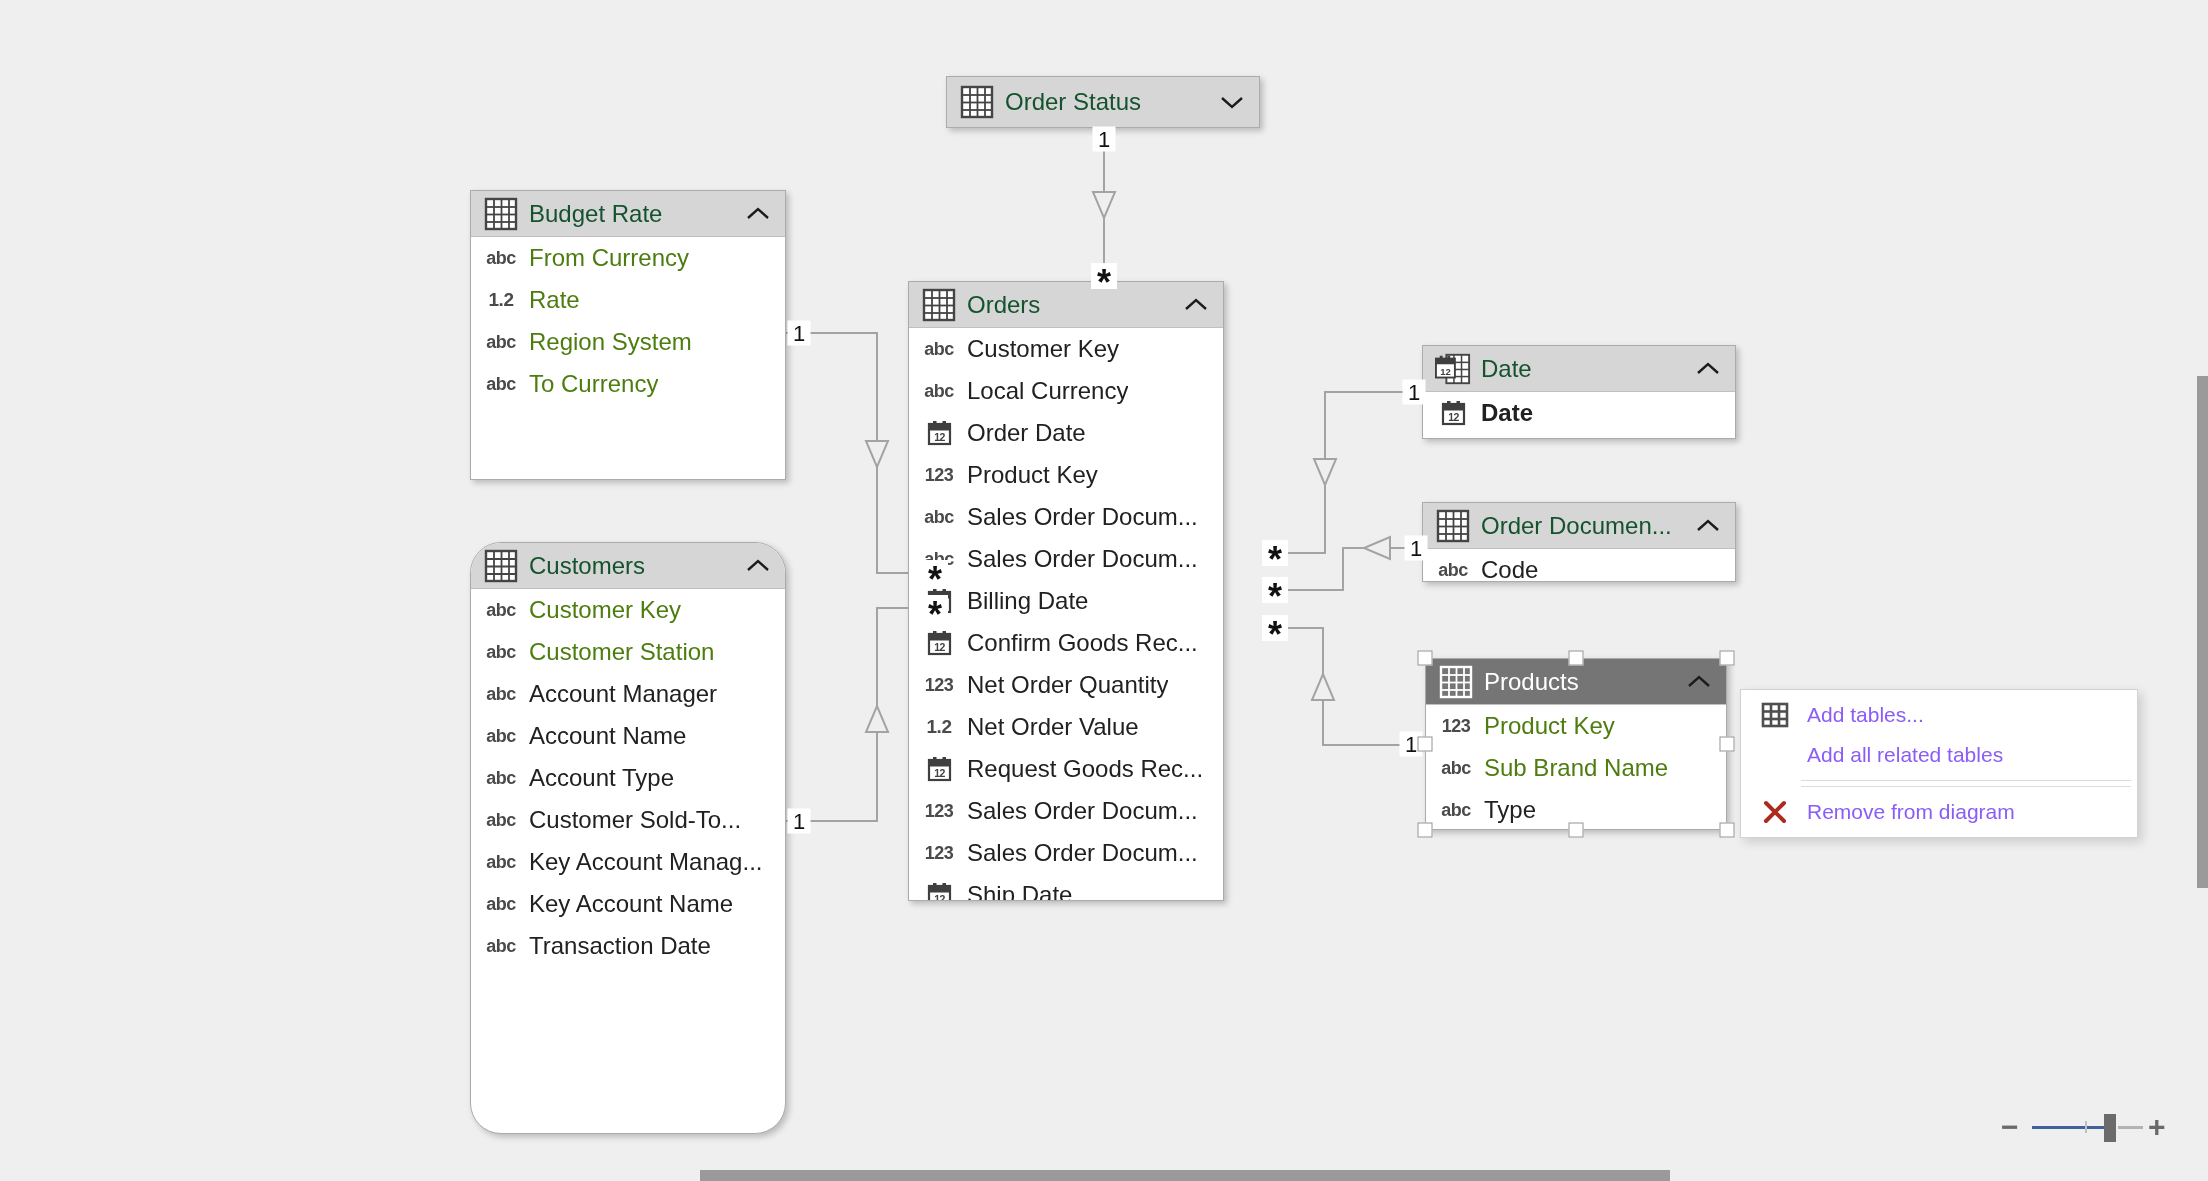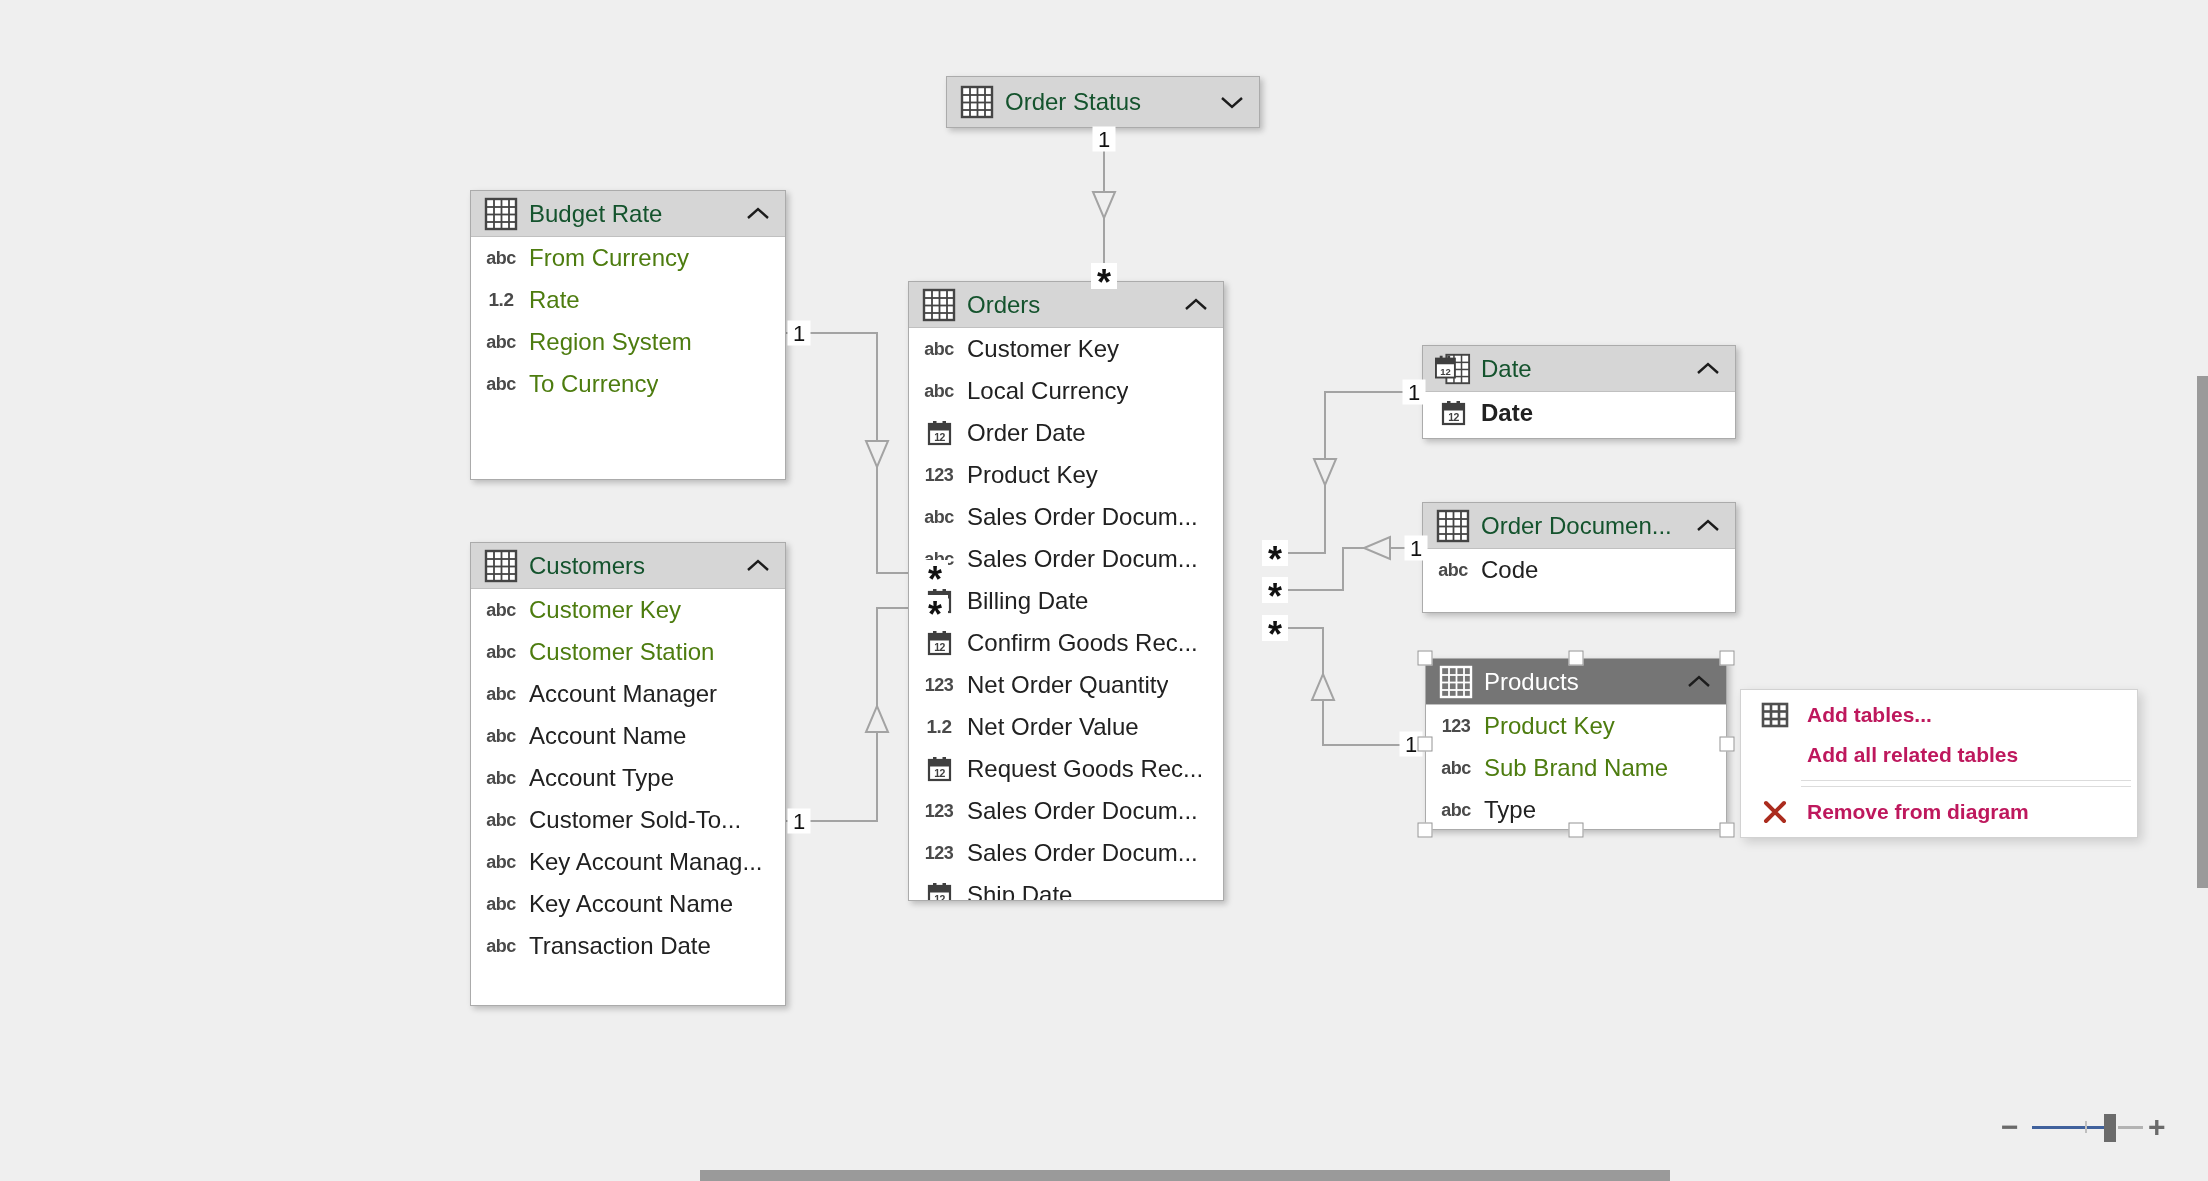--- a/index.html
+++ b/index.html
@@ -38,21 +38,21 @@
   .card-lbl.many { font-size:36px; line-height:40px; width:26px; height:26px; overflow:visible; font-weight:bold; }
 
   
   .handle { position:absolute; width:15px; height:15px; background:#fff;
     border:1px solid #949494; z-index:6; transform:translate(-50%,-50%); }
 
   
   .menu { position:absolute; left:1740px; top:689px; width:398px; background:#fff;
     border:1px solid #d2d2d2; box-shadow:4px 4px 10px rgba(0,0,0,.15); z-index:10; padding:5px 0; }
   .menu-item { display:flex; align-items:center; height:40px; padding:0 16px;
-    font-size:21px; color:#be185d; cursor:pointer;font-weight:bold; }
+    font-size:21px; color:#8b5cf6; cursor:pointer; }
   .menu-ico { width:36px; flex:0 0 36px; margin-right:14px; display:flex; align-items:center; justify-content:center; }
   .menu-sep { height:1px; background:#dcdcdc; margin:5px 6px 5px 60px; }
 
   
   .zoom-btn { position:absolute; z-index:8; font-size:30px; font-weight:bold; color:#6a6a6a;
     cursor:pointer; line-height:30px; }
   .zoom-track-filled { position:absolute; z-index:8; height:3px; background:#40619c; }
   .zoom-track-rest { position:absolute; z-index:8; height:3px; background:#b3b3b3; }
   .zoom-tick { position:absolute; z-index:8; width:2px; height:12px; background:#bfbfbf; }
   .zoom-thumb { position:absolute; z-index:9; width:12px; height:28px; background:#6b6b6b; cursor:pointer; }
@@ -158,21 +158,21 @@
             <span class="fname">Region System</span>
           </div>
           <div class="field-row dimmed">
             <span class="ticon">
               <span style="font-size:18px;">abc</span>
             </span>
             <span class="fname">To Currency</span>
           </div>
         </div>
       </div>
-      <div class="table-card" style="left: 470px; top: 542px; width: 316px; height: 464px;">
+      <div class="table-card" style="left: 470px; top: 542px; width: 316px; height: 592px; border-radius: 31px;">
         <div class="hdr">
           <span class="hdr-ico">
             <svg width="34" height="34" viewBox="0 0 34 34">
               <rect x="2" y="2" width="30" height="30" fill="#ffffff" stroke="#454545" stroke-width="2.4"></rect>
               <g stroke="#454545" stroke-width="1.8">
                 <line x1="2" y1="10" x2="32" y2="10"></line>
                 <line x1="2" y1="17.5" x2="32" y2="17.5"></line>
                 <line x1="2" y1="25" x2="32" y2="25"></line>
                 <line x1="10" y1="2" x2="10" y2="32"></line>
                 <line x1="17.5" y1="2" x2="17.5" y2="32"></line>
@@ -417,21 +417,21 @@
                 <rect x="16.5" y="1" width="3.5" height="6" fill="#3f3f3f"></rect>
                 <rect x="3" y="4" width="21" height="20" fill="#fff" stroke="#3f3f3f" stroke-width="2.2"></rect>
                 <rect x="3" y="4" width="21" height="6.5" fill="#3f3f3f"></rect>
                 <text x="13.5" y="21" font-size="10.5" font-weight="bold" fill="#3f3f3f" text-anchor="middle" font-family="Liberation Sans,sans-serif">12</text>
               </svg>
             </span>
             <span class="fname">Date</span>
           </div>
         </div>
       </div>
-      <div class="table-card" style="left: 1422px; top: 502px; width: 314px; height: 111px;">
+      <div class="table-card" style="left: 1422px; top: 502px; width: 314px; height: 80px;">
         <div class="hdr">
           <span class="hdr-ico">
             <svg width="34" height="34" viewBox="0 0 34 34">
               <rect x="2" y="2" width="30" height="30" fill="#ffffff" stroke="#454545" stroke-width="2.4"></rect>
               <g stroke="#454545" stroke-width="1.8">
                 <line x1="2" y1="10" x2="32" y2="10"></line>
                 <line x1="2" y1="17.5" x2="32" y2="17.5"></line>
                 <line x1="2" y1="25" x2="32" y2="25"></line>
                 <line x1="10" y1="2" x2="10" y2="32"></line>
                 <line x1="17.5" y1="2" x2="17.5" y2="32"></line>

